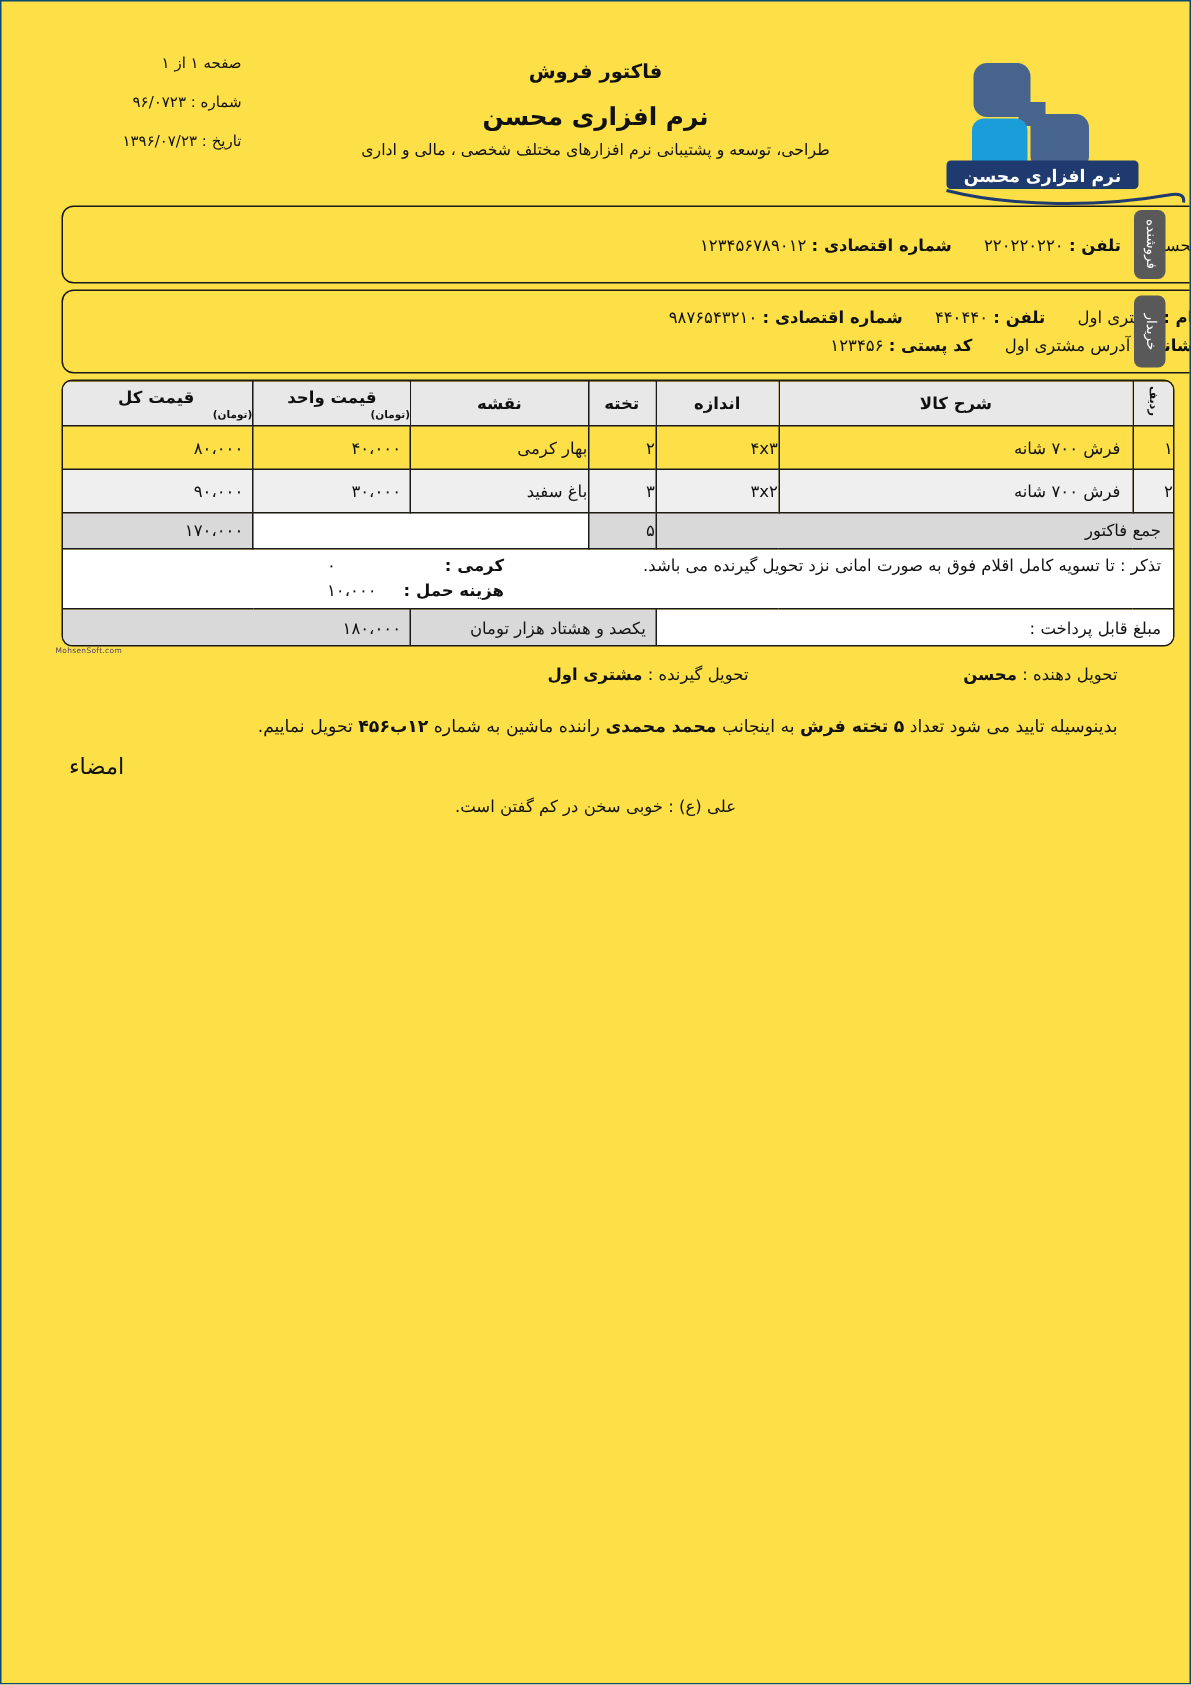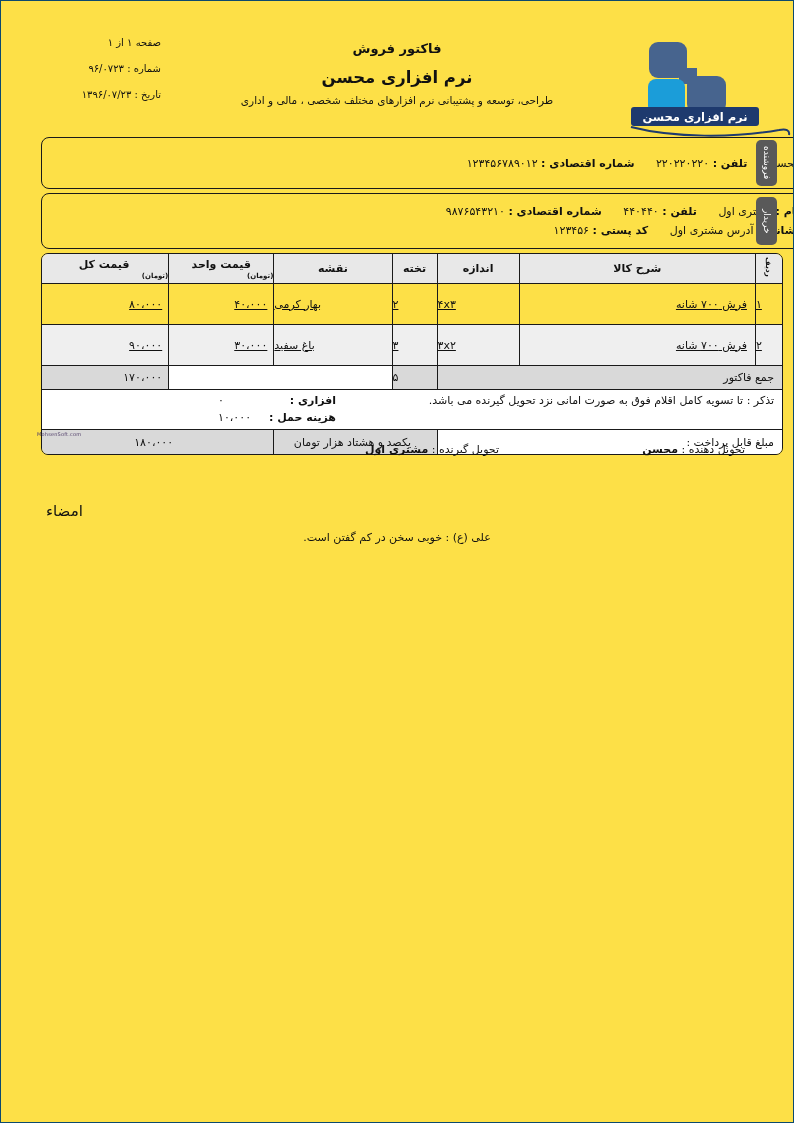--- a/index.html
+++ b/index.html
@@ -48,35 +48,35 @@
   .vtab span { writing-mode:vertical-rl; color:#fff; font-size:9px; letter-spacing:1px; }
 
   
   .tbl-wrap { position:absolute; left:40px; top:252px; width:742px;
               border:1px solid #1a1a1a; border-radius:7px; overflow:hidden; }
   table { border-collapse:collapse; table-layout:fixed; width:744px; margin:-1px; direction:rtl; }
   th, td { border:1px solid #1a1a1a; font-size:11px; vertical-align:middle; }
   thead th { background:#E8E8E8; font-weight:bold; height:30px; text-align:center; position:relative; }
   .th-sub { display:block; font-size:7px; font-weight:bold; text-align:right; padding-left:4px; margin-top:1px; }
   .rowhead span { writing-mode:vertical-rl; font-size:7.5px; font-weight:bold; }
-  .item-row td { height:41px;text-decoration:underline; }
+  .item-row td { height:29px; }
   .item-row:nth-child(2) td { background:#EFEFEF; }
-  .c { text-align:left; }
+  .c { text-align:right; }
   .r { text-align:right; padding-right:8px; }
   .price { text-align:right; padding-right:6px; }
   .sum-row td { height:24px; background:#D9D9D9; }
   .sum-row td.white { background:#fff; }
   .note-cell { height:40px; position:relative; background:#fff; }
   .note-text { position:absolute; right:8px; top:4px; font-size:11px; }
   .adj { position:absolute; left:178px; width:118px; display:flex; justify-content:space-between;
          direction:rtl; font-size:11px; }
   .adj1 { top:4px; } .adj2 { top:21px; }
   .pay-row td { height:25px; }
   .pay-label { text-align:right; padding-right:8px; background:#fff; }
-  .pay-words, .pay-amount { background:#D9D9D9; text-align:center; padding-right:6px; }
+  .pay-words, .pay-amount { background:#D9D9D9; text-align:right; padding-right:6px; }
 
   .watermark { position:absolute; left:36px; top:430px; font-size:5px; color:#53406b;
                direction:ltr; letter-spacing:0.2px; }
 
   
   .delivery-line { position:absolute; top:442px; left:0; width:100%; height:16px; font-size:11px; }
   .deliverer { position:absolute; right:48px; white-space:nowrap; }
   .receiver  { position:absolute; right:294px; white-space:nowrap; }
   .confirm-par { position:absolute; top:476px; right:48px; left:40px; text-align:right;
                  font-size:11.5px; direction:rtl; }
@@ -189,21 +189,21 @@
         <tr class="sum-row">
           <td colspan="3" class="r">جمع فاکتور</td>
           <td class="c">۵</td>
           <td colspan="2" class="white"></td>
           <td class="price">۱۷۰،۰۰۰</td>
         </tr>
         <tr>
           <td colspan="7" class="note-cell">
             <span class="note-text">تذکر : تا تسویه کامل اقلام فوق به صورت امانی نزد تحویل گیرنده می باشد.</span>
             <span class="adj adj1">
-              <span class="b">افزاری :</span>
+              <span class="b">کرمی :</span>
               <span>۰</span>
             </span>
             <span class="adj adj2">
               <span class="b">هزینه حمل :</span>
               <span>۱۰،۰۰۰</span>
             </span>
           </td>
         </tr>
         <tr class="pay-row">
           <td colspan="3" class="pay-label">مبلغ قابل پرداخت :</td>
@@ -220,18 +220,28 @@
     <span class="deliverer">
       <span>تحویل دهنده :</span>
       <span class="b">محسن</span>
     </span>
     <span class="receiver">
       <span>تحویل گیرنده :</span>
       <span class="b">مشتری اول</span>
     </span>
   </div>
 
+  <div class="confirm-par">
+    <span>بدینوسیله تایید می شود تعداد</span>
+    <span class="b">۵</span>
+    <span class="b">تخته فرش</span>
+    <span>به اینجانب</span>
+    <span class="b">محمد محمدی</span>
+    <span>راننده ماشین به شماره</span>
+    <span class="b">۱۲ب۴۵۶</span>
+    <span>تحویل نماییم.</span>
+  </div>
 
   <div class="signature">امضاء</div>
 
   <div class="quote">علی (ع) : خوبی سخن در کم گفتن است.</div>
 
 </div>
 
 </body></html>

